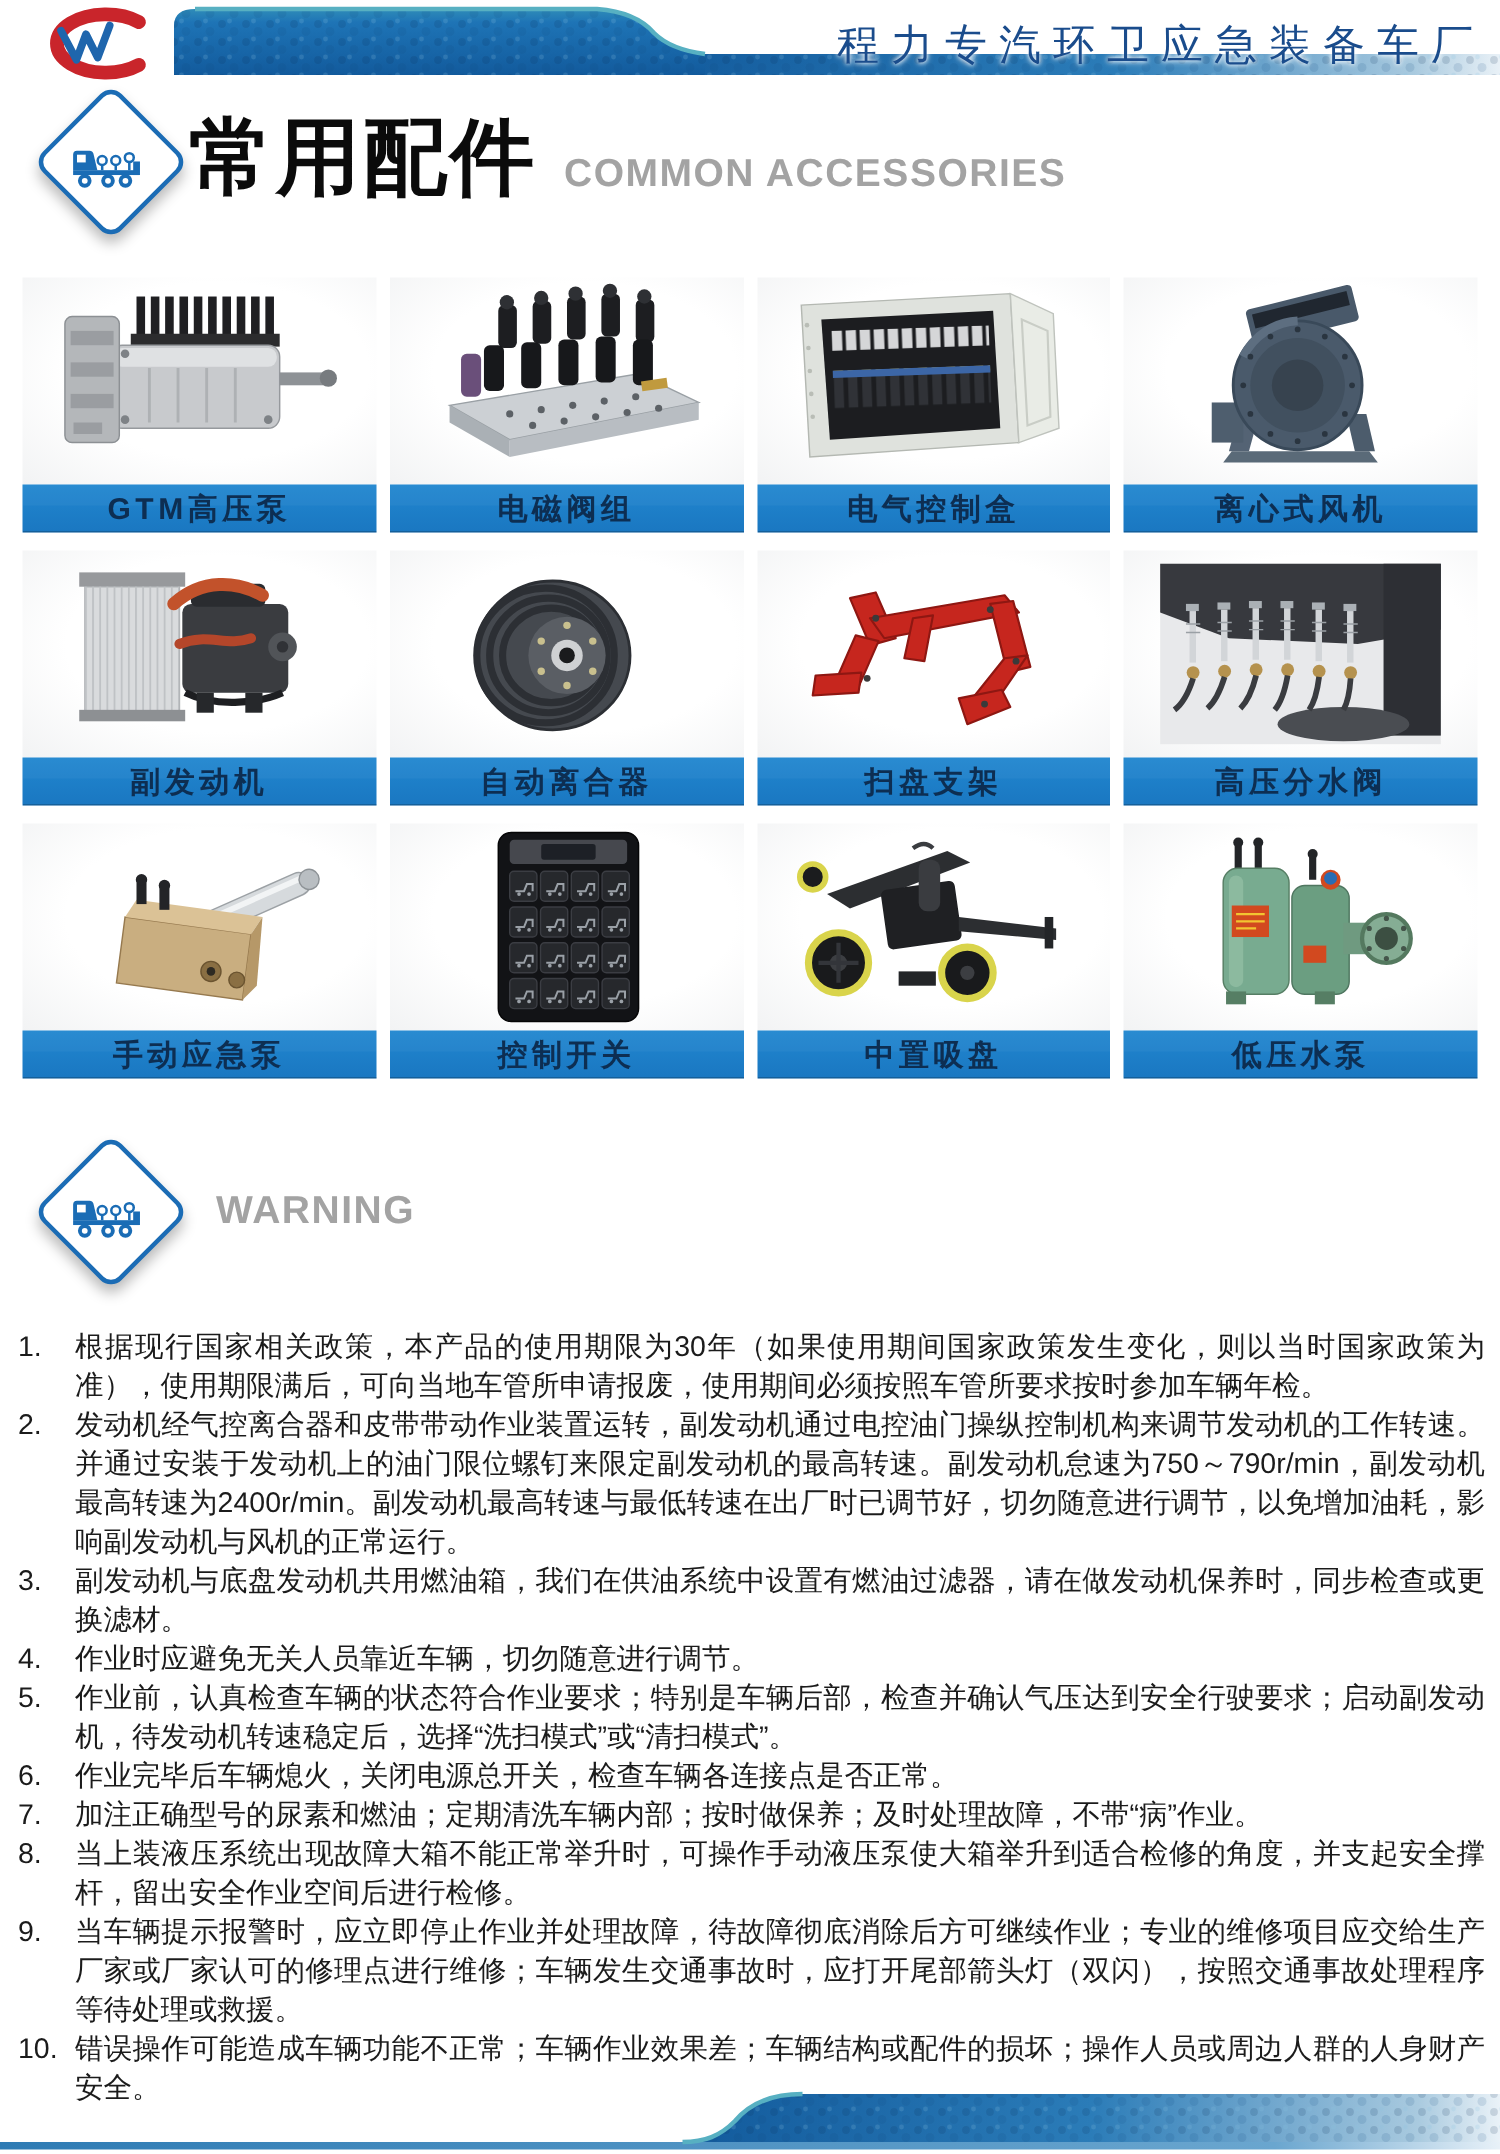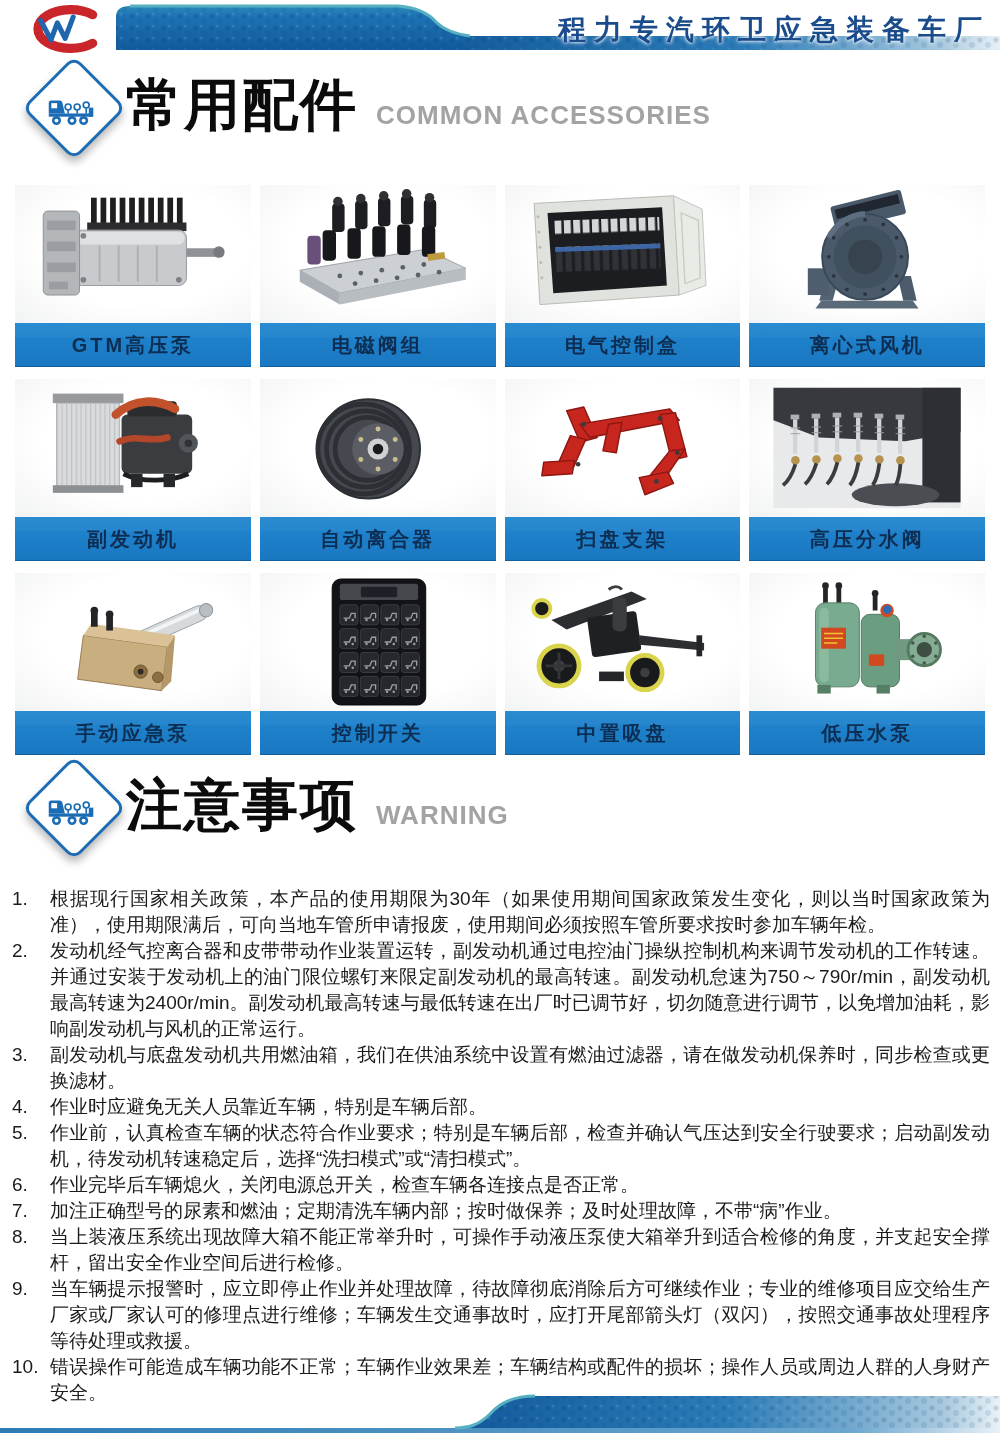--- a/index.html
+++ b/index.html
@@ -3,39 +3,39 @@
 <meta charset="utf-8">
 <style>
   html,body{margin:0;padding:0;}
   body{width:1000px;height:1436px;background:#fff;font-family:"Liberation Sans","DejaVu Sans",sans-serif;position:relative;overflow:hidden;}
   .page{position:absolute;inset:0;}
 
   
   .header{position:absolute;top:0;left:0;width:1000px;height:58px;}
   .header-svg{position:absolute;top:0;left:0;}
   .logo{position:absolute;top:3px;left:8px;width:102px;height:52px;z-index:3;}
-  .header-title{position:absolute;top:11px;right:10px;font-size:28px;font-weight:700;color:#1a4c8c;letter-spacing:8px;white-space:nowrap;z-index:2;text-shadow:0 0 3px #fff,0 0 5px #fff;}
+  .header-title{position:absolute;top:11px;right:10px;font-size:28px;font-weight:400;color:#1a4c8c;letter-spacing:8px;white-space:nowrap;z-index:2;text-shadow:0 0 3px #fff,0 0 5px #fff;}
   .footer{position:absolute;bottom:0;left:0;width:1000px;height:56px;}
   .footer-slogan{position:absolute;left:12px;top:10px;font-size:26px;font-weight:900;color:#10497f;letter-spacing:15px;white-space:nowrap;z-index:2;}
 
   
   .sec{position:absolute;left:24px;display:flex;align-items:center;}
   #sec-accessories{top:58px;}
   #sec-warning{top:758px;}
   .diamond-wrap{width:96px;height:96px;position:relative;flex:0 0 auto;}
   .diamond{position:absolute;left:13px;top:13px;width:68px;height:68px;background:#fff;border:3px solid #1b6cb5;border-radius:10px;transform:rotate(45deg);box-shadow:4px 4px 9px rgba(0,0,0,.28);}
   .diamond-icon{position:absolute;left:17px;top:25px;width:62px;height:48px;z-index:1;}
   .sec-titles{display:flex;align-items:baseline;margin-left:6px;}
   .sec-title{font-size:56px;font-weight:900;color:#0b0b0b;letter-spacing:2px;}
   .sec-sub{font-size:26px;font-weight:bold;color:#a3a3a3;margin-left:18px;letter-spacing:1px;}
 
   
   .grid{position:absolute;left:15px;top:185px;width:970px;display:grid;grid-template-columns:repeat(4,1fr);column-gap:9px;row-gap:12px;}
   .card .img{height:138px;display:flex;align-items:center;justify-content:center;background:radial-gradient(ellipse at 55% 45%, #ffffff 55%, #f2f3f4 100%);}
-  .card .label{height:44px;background:linear-gradient(#2187d0,#1a77c1);display:flex;align-items:center;justify-content:center;font-size:20px;font-weight:bold;color:#0d2e52;letter-spacing:3px;box-shadow:inset 0 -1px 0 rgba(0,0,0,.2), inset 0 14px 0 rgba(255,255,255,.04);}
+  .card .label{height:32px;background:linear-gradient(#2187d0,#1a77c1);display:flex;align-items:center;justify-content:center;font-size:20px;font-weight:bold;color:#0d2e52;letter-spacing:3px;box-shadow:inset 0 -1px 0 rgba(0,0,0,.2), inset 0 14px 0 rgba(255,255,255,.04);}
 
   
   .wlist{position:absolute;left:12px;top:886px;width:978px;}
   .witem{display:grid;grid-template-columns:32px 1fr;column-gap:6px;font-size:19px;line-height:26px;color:#1b1b1b;}
   .wnum{color:#1b1b1b;}
   .wtext{text-align:justify;}
 </style>
 </head>
 <body>
 
@@ -537,41 +537,40 @@
         </g>
         <g fill="none" stroke="#1a6cb5" stroke-width="2.6">
           <circle cx="42" cy="36" r="4.6"></circle>
             <circle cx="56" cy="36" r="4.6"></circle>
             <circle cx="70" cy="33" r="4.6"></circle>
           <path d="M42,41 V46 M56,41 V46 M70,38 V46"></path>
         </g>
       </svg>
     </div>
     <div class="sec-titles">
-      <div class="sec-title">注意事项</div>
       <div class="sec-sub">WARNING</div>
     </div>
   </div>
 
   <div class="wlist">
     <div class="witem">
         <div class="wnum">1.</div>
         <div class="wtext">根据现行国家相关政策，本产品的使用期限为30年（如果使用期间国家政策发生变化，则以当时国家政策为准），使用期限满后，可向当地车管所申请报废，使用期间必须按照车管所要求按时参加车辆年检。</div>
       </div>
     <div class="witem">
         <div class="wnum">2.</div>
         <div class="wtext">发动机经气控离合器和皮带带动作业装置运转，副发动机通过电控油门操纵控制机构来调节发动机的工作转速。并通过安装于发动机上的油门限位螺钉来限定副发动机的最高转速。副发动机怠速为750～790r/min，副发动机最高转速为2400r/min。副发动机最高转速与最低转速在出厂时已调节好，切勿随意进行调节，以免增加油耗，影响副发动机与风机的正常运行。</div>
       </div>
     <div class="witem">
         <div class="wnum">3.</div>
         <div class="wtext">副发动机与底盘发动机共用燃油箱，我们在供油系统中设置有燃油过滤器，请在做发动机保养时，同步检查或更换滤材。</div>
       </div>
     <div class="witem">
         <div class="wnum">4.</div>
-        <div class="wtext">作业时应避免无关人员靠近车辆，特别是车辆后部。</div>
+        <div class="wtext">作业时应避免无关人员靠近车辆，切勿随意进行调节。</div>
       </div>
     <div class="witem">
         <div class="wnum">5.</div>
         <div class="wtext">作业前，认真检查车辆的状态符合作业要求；特别是车辆后部，检查并确认气压达到安全行驶要求；启动副发动机，待发动机转速稳定后，选择“洗扫模式”或“清扫模式”。</div>
       </div>
     <div class="witem">
         <div class="wnum">6.</div>
         <div class="wtext">作业完毕后车辆熄火，关闭电源总开关，检查车辆各连接点是否正常。</div>
       </div>
     <div class="witem">

